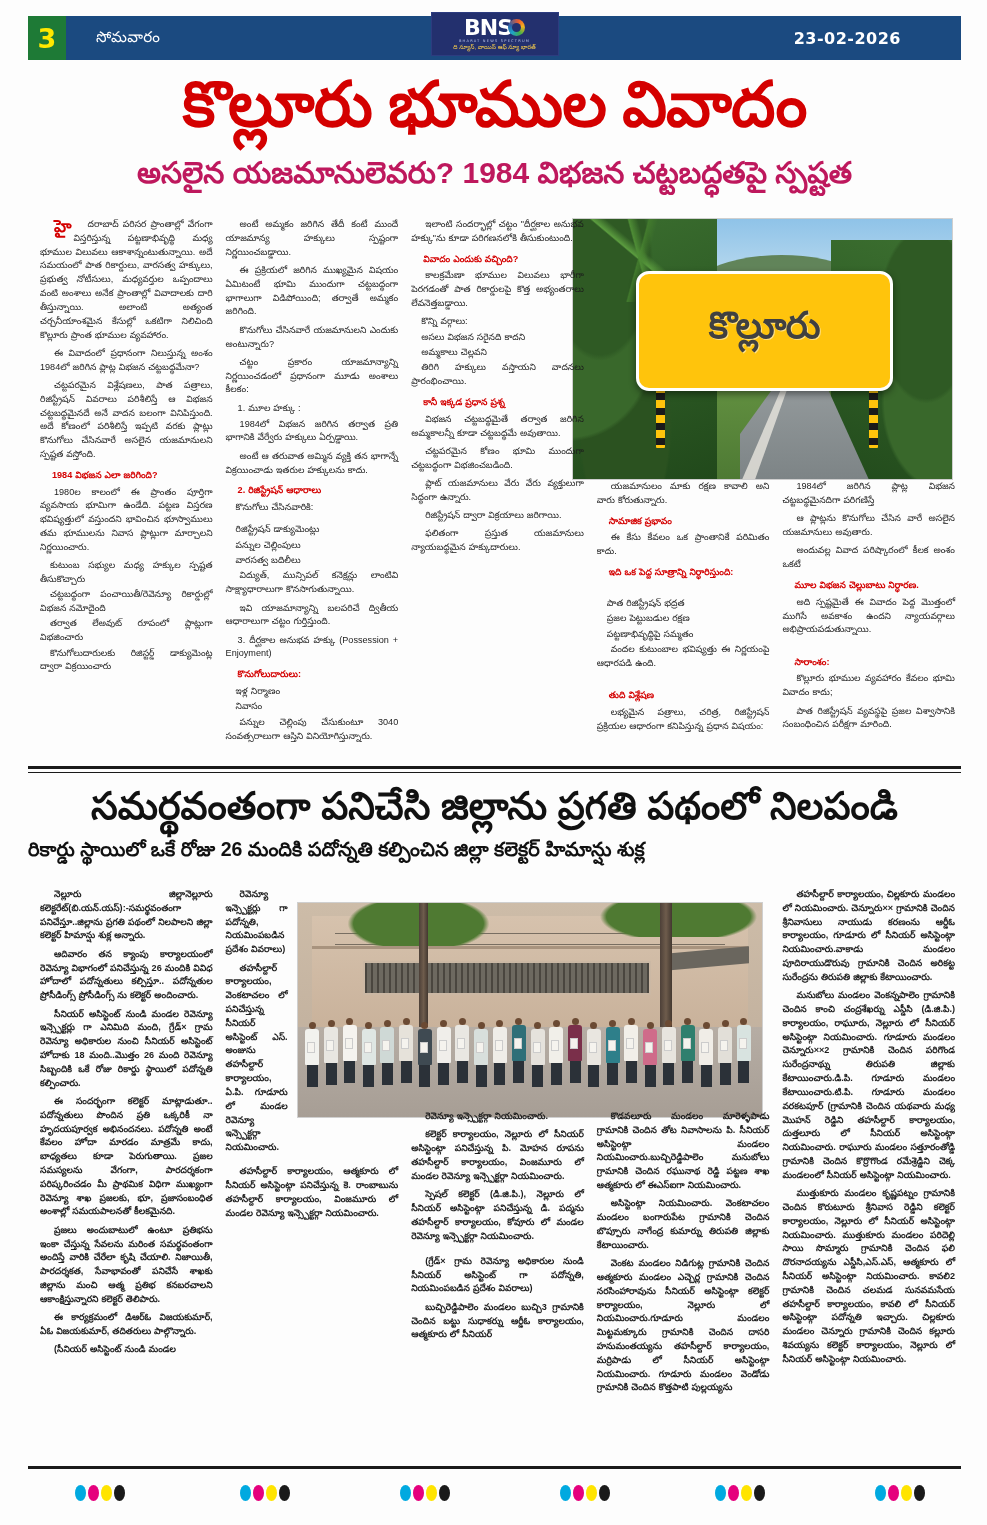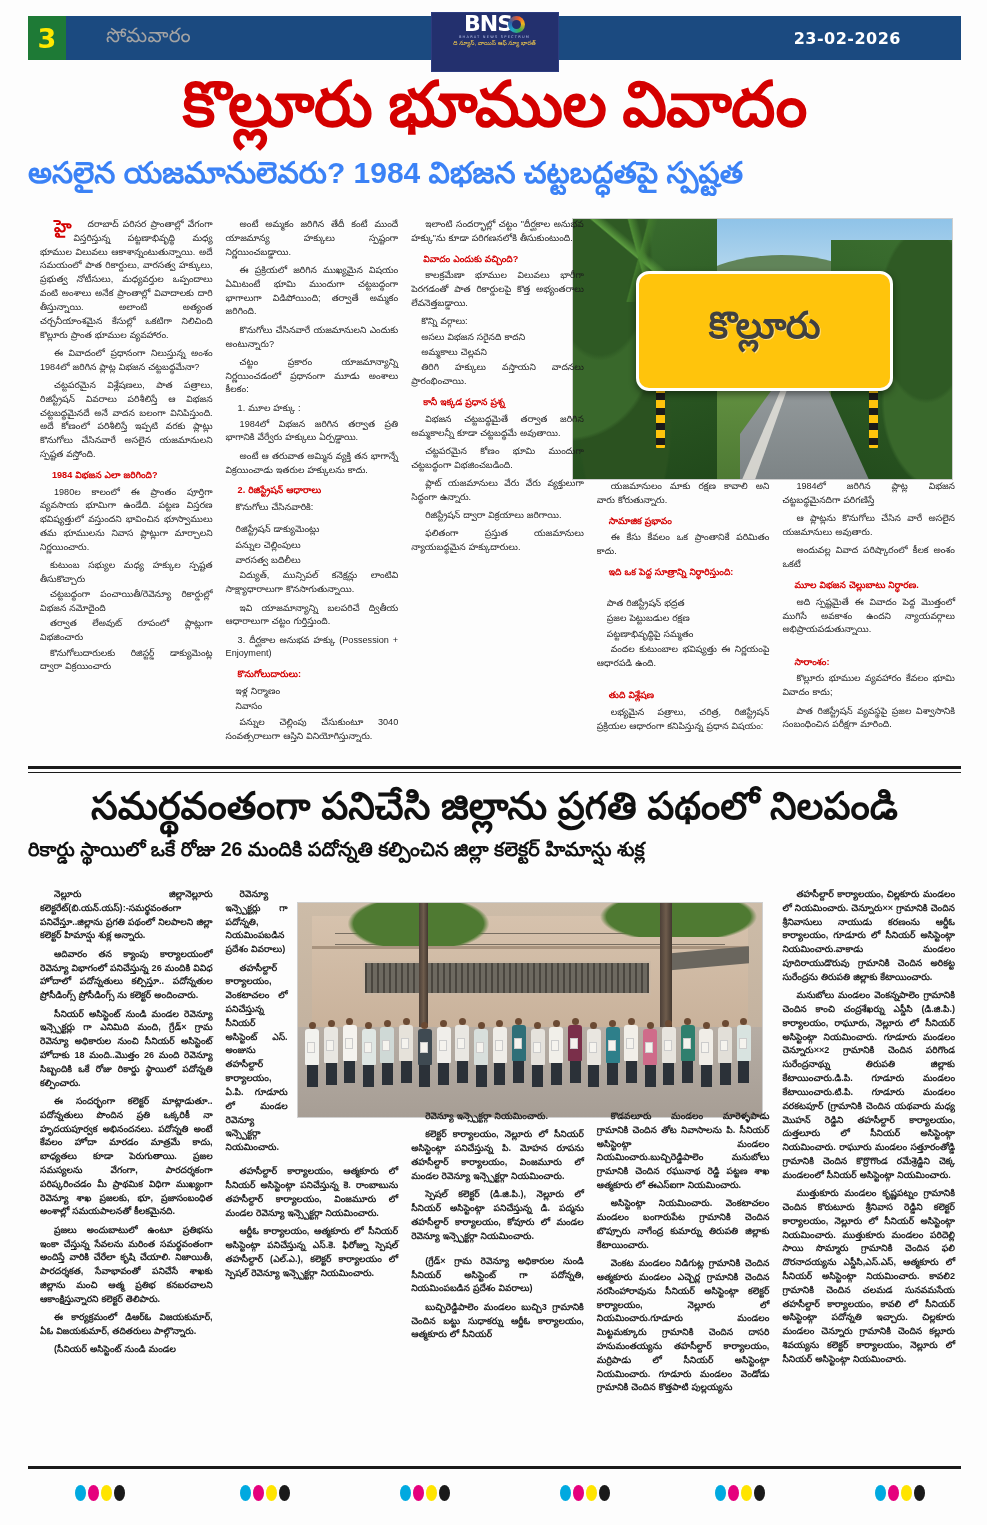--- a/index.html
+++ b/index.html
@@ -40,38 +40,38 @@
     color: #ffe800;
     font-size: 27px;
     font-weight: bold;
     display: flex;
     align-items: center;
     justify-content: center;
     font-family: "DejaVu Sans", sans-serif;
     flex: 0 0 auto;
   }
   .weekday {
-    color: #a3a3a3;
-    font-size: 20px;
-    margin-left: 40px;
+    color: #ffffff;
+    font-size: 15px;
+    margin-left: 30px;
     letter-spacing: 0.3px;
     white-space: nowrap;
   }
   .logo-wrap {
     position: absolute;
     left: 50%;
     transform: translateX(-50%);
     top: -4px;
     width: 128px;
-    height: 60px;
+    height: 44px;
     background: #23306e;
     display: flex;
     flex-direction: column;
     align-items: center;
-    justify-content: flex-start;
+    justify-content: center;
     border: 1px solid #2d3c80;
   }
   .logo-main {
     display: flex;
     align-items: center;
     line-height: 1;
   }
   .logo-bns {
     color: #ffffff;
     font-size: 22px;
@@ -134,22 +134,22 @@
     line-height: 1.15;
     letter-spacing: -1px;
     white-space: nowrap;
   }
 
   .headline-sub {
     position: absolute;
     left: 28px;
     top: 155px;
     width: 933px;
-    text-align: left;
-    color: #3b82f6;
+    text-align: center;
+    color: #be185d;
     font-size: 30px;
     font-weight: bold;
     line-height: 1.2;
     white-space: nowrap;
   }
 
   .a1-body {
     position: absolute;
     left: 40px;
     top: 218px;
@@ -802,21 +802,20 @@
         <div class="para">(సీనియర్ అసిస్టెంట్ నుండి మండల</div>
       </div>
 
       <div class="col">
         <div style="width:62px">
           <div class="para">రెవెన్యూ ఇన్స్పెక్టర్లు గా పదోన్నతి, నియమింపబడిన ప్రదేశం వివరాలు)</div>
           <div class="para">తహసీల్దార్ కార్యాలయం, వెంకటాచలం లో పనిచేస్తున్న సీనియర్ అసిస్టెంట్ ఎస్. అంజును తహసీల్దార్ కార్యాలయం, ఏ.పి. గూడూరు లో మండల రెవెన్యూ ఇన్స్పెక్టర్గా నియమించారు.</div>
         </div>
         <div style="height:6px"></div>
         <div class="para">తహసీల్దార్ కార్యాలయం, ఆత్మకూరు లో సీనియర్ అసిస్టెంట్గా పనిచేస్తున్న కె. రాంబాబును తహసీల్దార్ కార్యాలయం, వింజమూరు లో మండల రెవెన్యూ ఇన్స్పెక్టర్గా నియమించారు.</div>
-        <div class="para">ఆర్డీఓ కార్యాలయం, ఆత్మకూరు లో సీనియర్ అసిస్టెంట్గా పనిచేస్తున్న ఎస్.కె. ఫిరోజ్ను స్పెషల్ తహసీల్దార్ (ఎల్.ఎ.), కలెక్టర్ కార్యాలయం లో స్పెషల్ రెవెన్యూ ఇన్స్పెక్టర్గా నియమించారు.</div>
       </div>
 
       <div class="col">
         <div style="height:222px"></div>
         <div class="para">రెవెన్యూ ఇన్స్పెక్టర్గా నియమించారు.</div>
         <div class="para">కలెక్టర్ కార్యాలయం, నెల్లూరు లో సీనియర్ అసిస్టెంట్గా పనిచేస్తున్న పి. మోహన రూపను తహసీల్దార్ కార్యాలయం, వింజమూరు లో మండల రెవెన్యూ ఇన్స్పెక్టర్గా నియమించారు.</div>
         <div class="para">స్పెషల్ కలెక్టర్ (డి.జి.పి.), నెల్లూరు లో సీనియర్ అసిస్టెంట్గా పనిచేస్తున్న డి. పద్మను తహసీల్దార్ కార్యాలయం, కోవూరు లో మండల రెవెన్యూ ఇన్స్పెక్టర్గా నియమించారు.</div>
         <div class="spacer-sm"></div>
         <div class="para">(గ్రేడ్× గ్రామ రెవెన్యూ అధికారుల నుండి సీనియర్ అసిస్టెంట్ గా పదోన్నతి, నియమింపబడిన ప్రదేశం వివరాలు)</div>
         <div class="para">బుచ్చిరెడ్డిపాలెం మండలం బుచ్చి3 గ్రామానికి చెందిన బట్టు సుధాకర్ను ఆర్డీఓ కార్యాలయం, ఆత్మకూరు లో సీనియర్</div>

